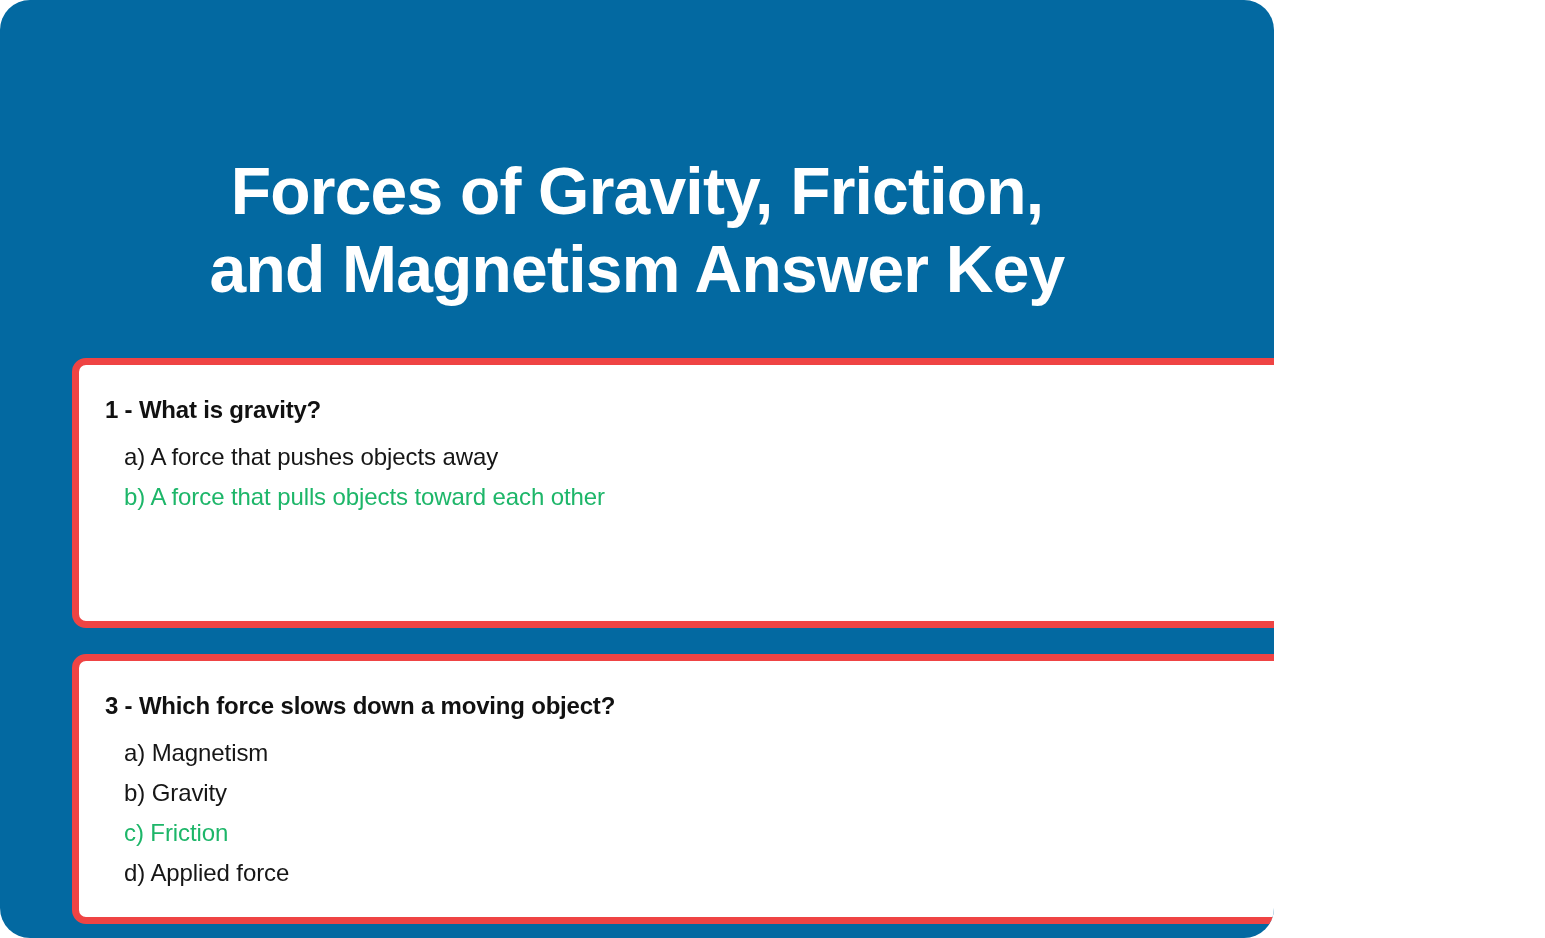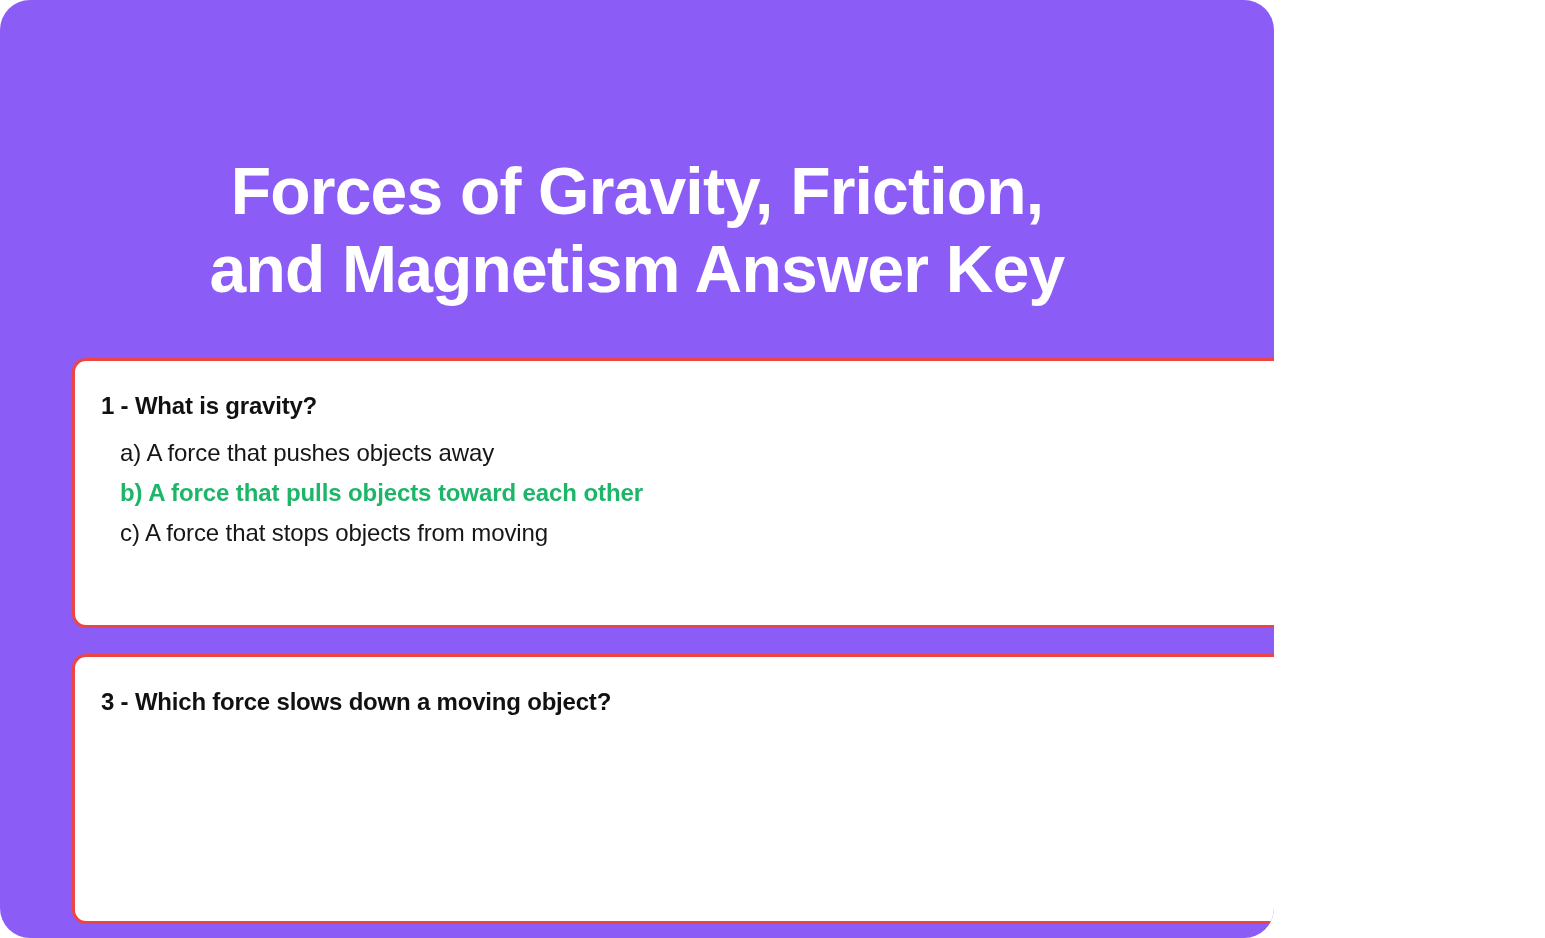--- a/index.html
+++ b/index.html
@@ -11,21 +11,21 @@
     width: 1545px;
     height: 938px;
     overflow: hidden;
     font-family: "Liberation Sans", sans-serif;
   }
 
   .worksheet {
     position: relative;
     width: 1274px;
     height: 938px;
-    background: #8b5cf6;
+    background: #0369a1;
     border-radius: 30px;
     overflow: hidden;
     box-sizing: border-box;
   }
 
   .page-title {
     position: absolute;
     left: 0;
     right: 0;
     top: 108px;
@@ -42,21 +42,21 @@
 
   .cards {
     position: absolute;
     left: 72px;
     top: 358px;
     width: 1402px;
   }
 
   .qcard {
     background: #ffffff;
-    border: 3px solid #ef4444;
+    border: 7px solid #ef4444;
     border-radius: 14px;
     box-sizing: border-box;
     padding: 30px 26px 26px 26px;
     margin-bottom: 26px;
   }
 
   .qcard.card-1 { height: 270px; }
   .qcard.card-2 { height: 270px; }
 
   .q-heading {
@@ -77,40 +77,45 @@
   .q-option {
     font-size: 24px;
     line-height: 40px;
     color: #161616;
     letter-spacing: -0.1px;
     white-space: nowrap;
   }
 
   .q-option.correct {
     color: #1db669;
-    font-weight: bold;
+    font-weight: normal;
   }
 </style>
 </head>
 <body>
 
 <div class="worksheet">
 
   <h1 class="page-title">Forces of Gravity, Friction,
 and Magnetism Answer Key</h1>
 
   <div class="cards">
 
     <div class="qcard card-1">
       <div class="q-heading">1 - What is gravity?</div>
       <ul class="q-options">
         <li class="q-option">a) A force that pushes objects away</li>
         <li class="q-option correct">b) A force that pulls objects toward each other</li>
-        <li class="q-option">c) A force that stops objects from moving</li>
       </ul>
     </div>
 
     <div class="qcard card-2">
       <div class="q-heading">3 - Which force slows down a moving object?</div>
+      <ul class="q-options">
+        <li class="q-option">a) Magnetism</li>
+        <li class="q-option">b) Gravity</li>
+        <li class="q-option correct">c) Friction</li>
+        <li class="q-option">d) Applied force</li>
+      </ul>
     </div>
 
   </div>
 </div>
 
 </body></html>

